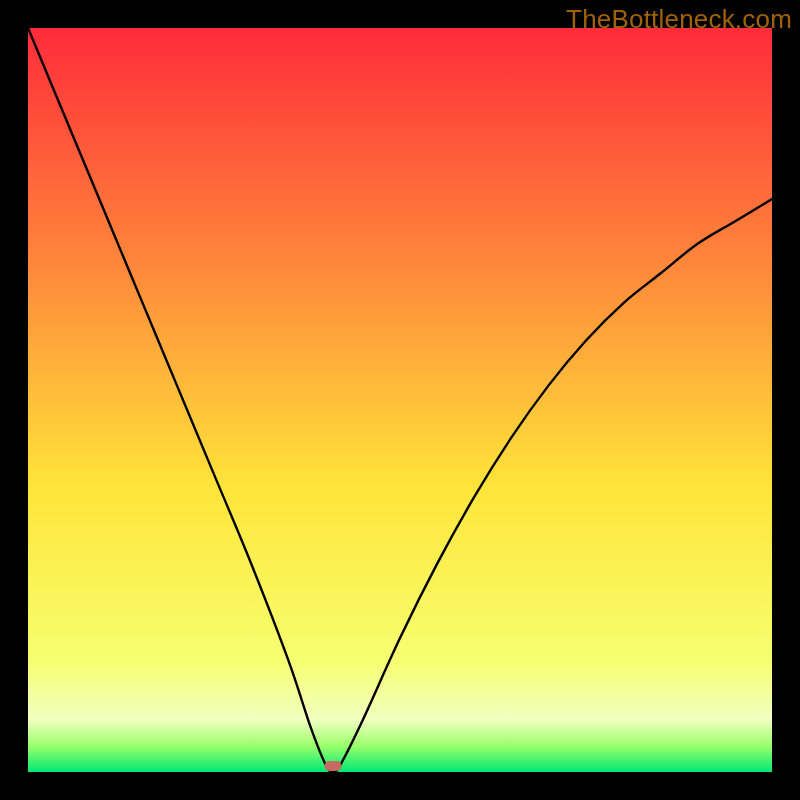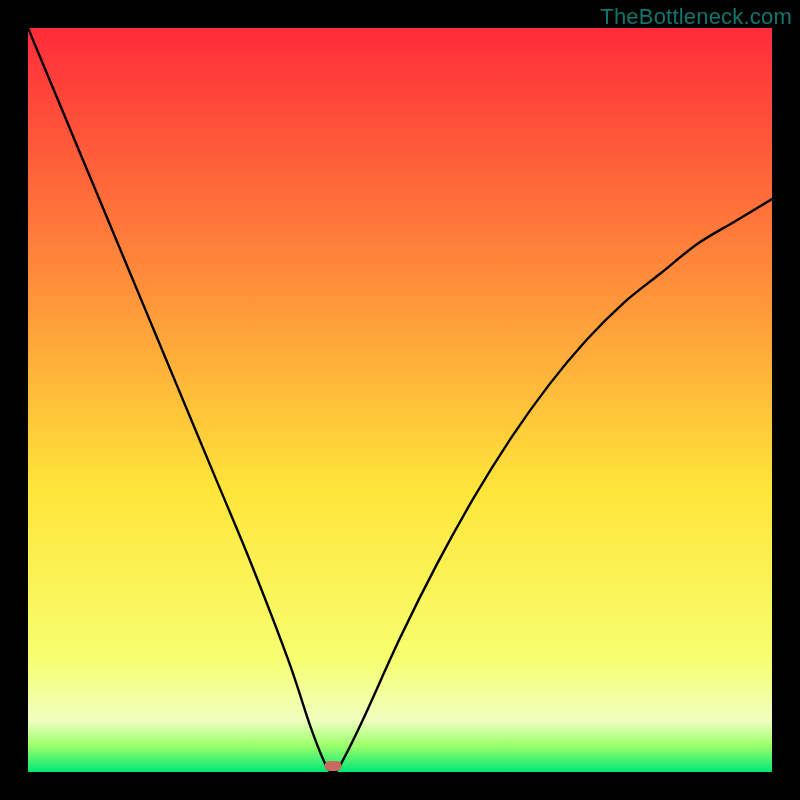--- a/index.html
+++ b/index.html
@@ -23,22 +23,22 @@
     position: absolute;
     left: 0;
     top: 0;
     width: 744px;
     height: 744px;
   }
   .watermark {
     position: absolute;
     top: 4px;
     right: 8px;
-    color: #0f766e;
-    font-size: 22px;
+    color: #a16207;
+    font-size: 26px;
     font-weight: 500;
     letter-spacing: 0.2px;
   }
   .marker {
     position: absolute;
     width: 17px;
     height: 10px;
     border-radius: 5px;
     transform: translate(-50%, -50%);
   }

